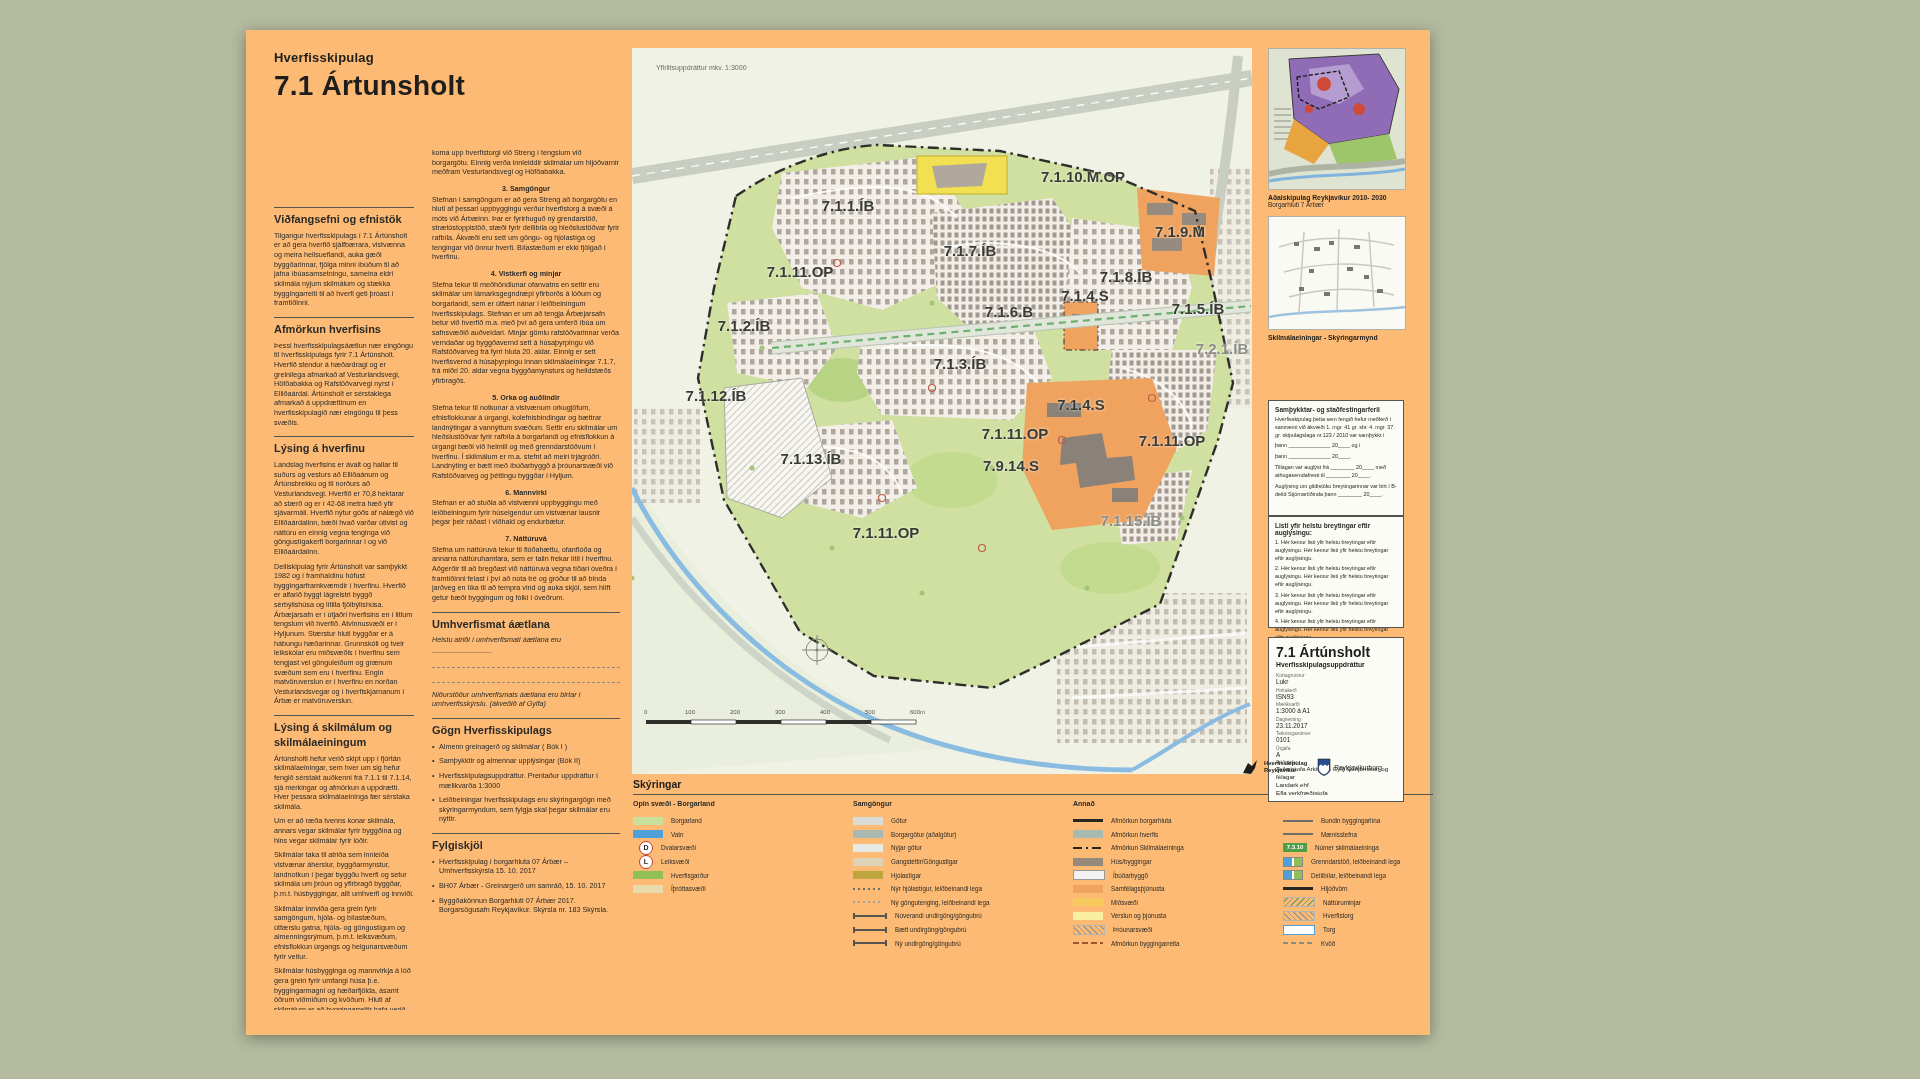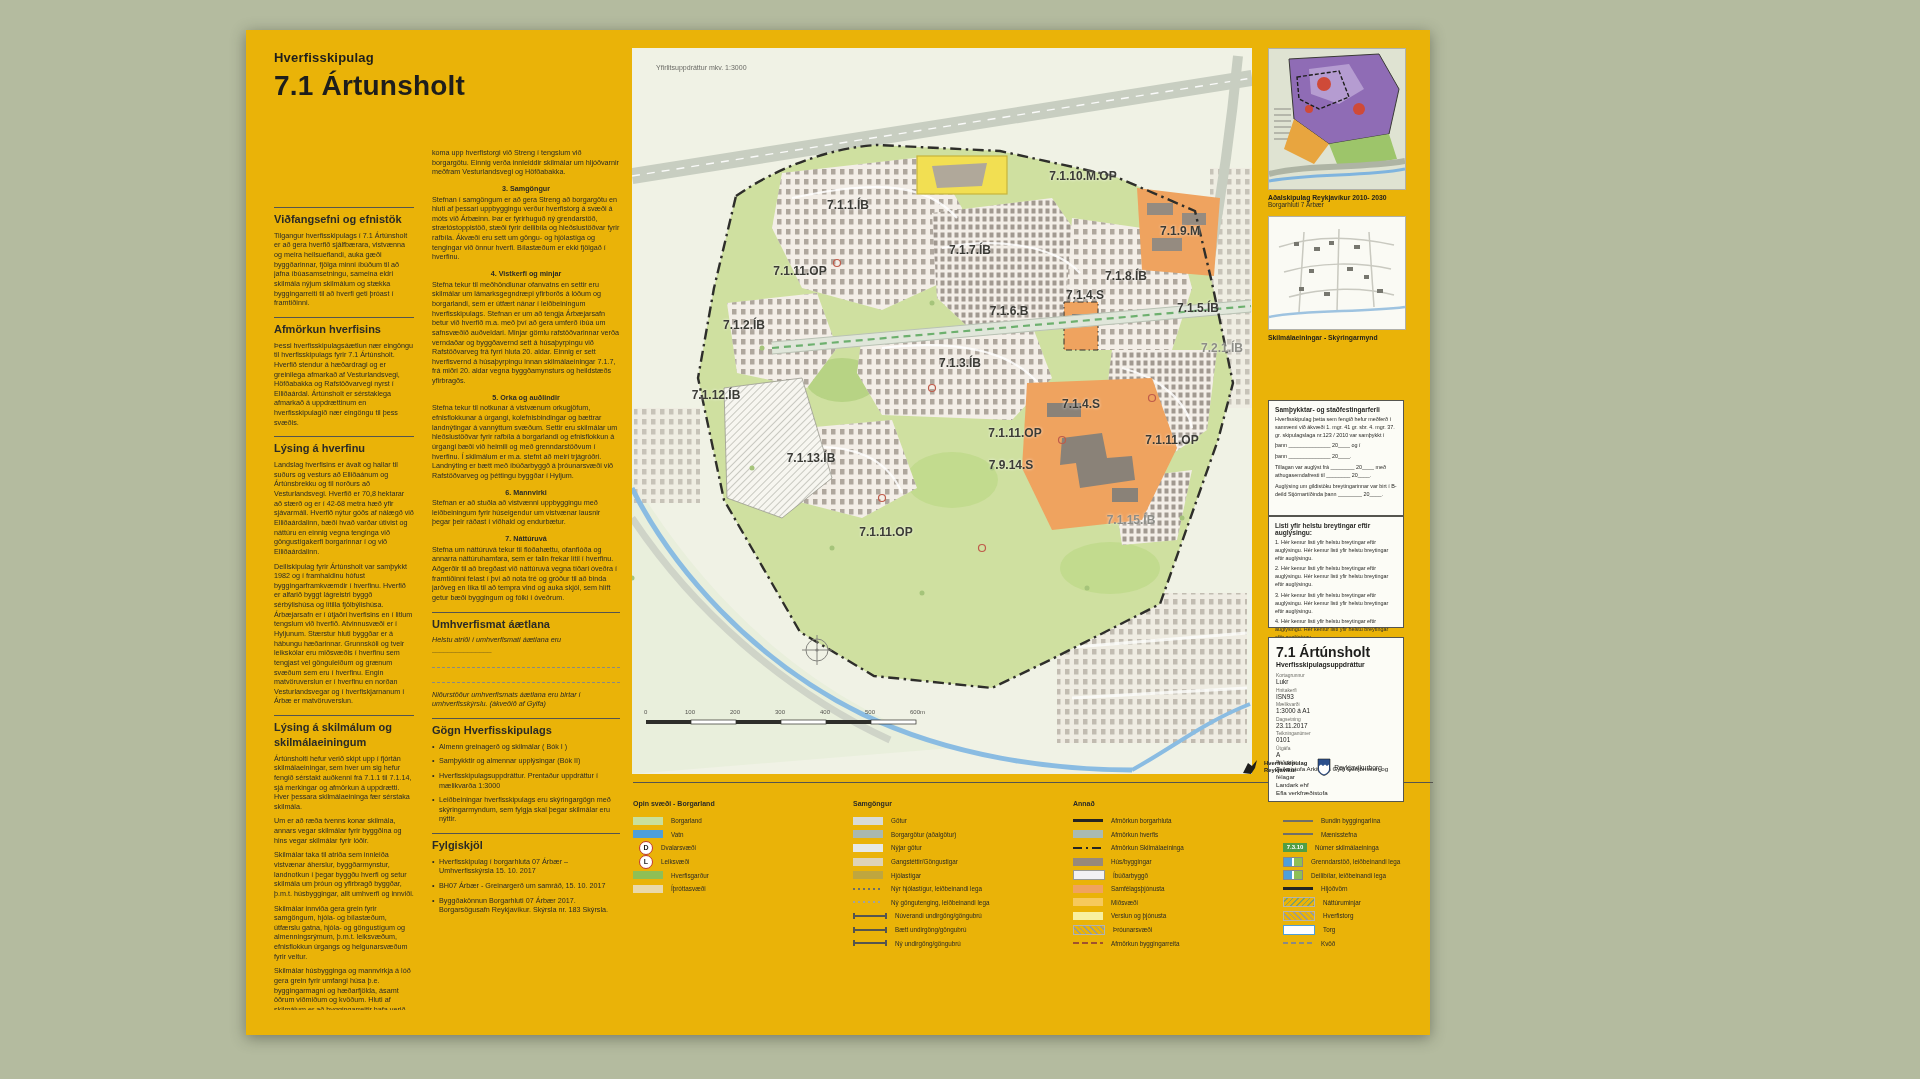--- a/index.html
+++ b/index.html
@@ -1,35 +1,35 @@
 <!DOCTYPE html>
 <html><head>
 <meta charset="utf-8">
 <style>
   html,body{margin:0;padding:0;background:#b4bb9f;font-family:"Liberation Sans",sans-serif;}
   #canvas{position:relative;width:1920px;height:1079px;background:#b4bb9f;overflow:hidden;}
-  #sheet{position:absolute;left:246px;top:30px;width:1184px;height:1005px;background:#eab308;box-shadow:0 3px 14px rgba(40,45,30,.45);text-decoration:underline;}
+  #sheet{position:absolute;left:246px;top:30px;width:1184px;height:1005px;background:#fdba74;box-shadow:0 3px 14px rgba(40,45,30,.45);text-decoration:underline;}
   
   .t-small{position:absolute;left:28px;top:20px;font-size:13px;font-weight:bold;color:#1e1e1c;letter-spacing:.2px;}
   .t-big{position:absolute;left:28px;top:40px;font-size:28px;font-weight:bold;color:#1e1e1c;letter-spacing:.2px;}
   
   .txtcol{position:absolute;top:168px;height:812px;overflow:hidden;color:#2a2a27;}
   #col1{left:28px;width:140px;}
   #col2{left:186px;width:188px;top:118px;height:862px;}
   .tx{font-size:7.2px;line-height:1.34;margin:0 0 5px 0;}
   .tx.h{font-weight:bold;font-size:11px;border-top:1px solid #55554f;padding-top:4px;margin:9px 0 4px 0;}
   .tx.h2{font-weight:bold;margin:7px 0 1px 0;text-align:center;}
   .tx.pi{font-style:italic;}
   .tx.li{padding-left:7px;position:relative;}
   .tx.li:before{content:"•";position:absolute;left:0;top:0;}
   .tx.dash{border-bottom:1px dashed #8a8a84;height:7px;margin:0 0 7px 0;}
   
   #map{position:absolute;left:386px;top:18px;width:620px;height:726px;background:#eef1e0;}
   #map svg{position:absolute;left:0;top:0;}
-  .map-label{position:absolute;transform:translate(-50%,-50%);font-size:12px;font-weight:bold;color:#3b3b36;white-space:nowrap;text-shadow:0 0 3px rgba(255,255,255,.85);}
+  .map-label{position:absolute;transform:translate(-50%,-50%);font-size:15px;font-weight:bold;color:#3b3b36;white-space:nowrap;text-shadow:0 0 3px rgba(255,255,255,.85);}
   .map-label.dim{color:#8d8d87;}
   
   #legend{position:absolute;left:387px;top:748px;width:800px;height:230px;}
   .lg-title{font-size:10.5px;font-weight:bold;color:#1e1e1c;}
   .lg-rule{border-top:1px solid #55554f;margin-top:4px;width:800px;}
   .lg-group{position:absolute;top:22px;width:142px;}
   .lg-head{font-size:7px;font-weight:bold;color:#2a2a27;height:14px;}
   .lg-row{display:flex;align-items:center;height:13.6px;}
   .lg-label{font-size:6.3px;color:#2a2a27;margin-left:8px;white-space:nowrap;}
   .sw{width:30px;height:8px;flex:none;}
@@ -305,20 +305,21 @@
           <span class="map-label dim" style="left: 590px; top: 300px;">7.2.1.ÍB</span>
           <span class="map-label" style="left: 179px; top: 410px;">7.1.13.ÍB</span>
           <span class="map-label" style="left: 379px; top: 417px;">7.9.14.S</span>
           <span class="map-label" style="left: 540px; top: 392px;">7.1.11.OP</span>
           <span class="map-label dim" style="left: 499px; top: 472px;">7.1.15.ÍB</span>
           <span class="map-label" style="left: 254px; top: 484px;">7.1.11.OP</span>
         </div>
     </div>
 
     <div id="legend">
+      <div class="lg-title">Skýringar</div>
       <div class="lg-rule"></div>
       <div class="lg-group" style="left:0px">
         <div class="lg-head">Opin svæði - Borgarland</div>
         <div>
 
         <div class="lg-row">
               <span class="sw sw-fill" style="background: rgb(201, 224, 156);"></span>
               <span class="lg-label">Borgarland</span>
             </div>
             <div class="lg-row">

